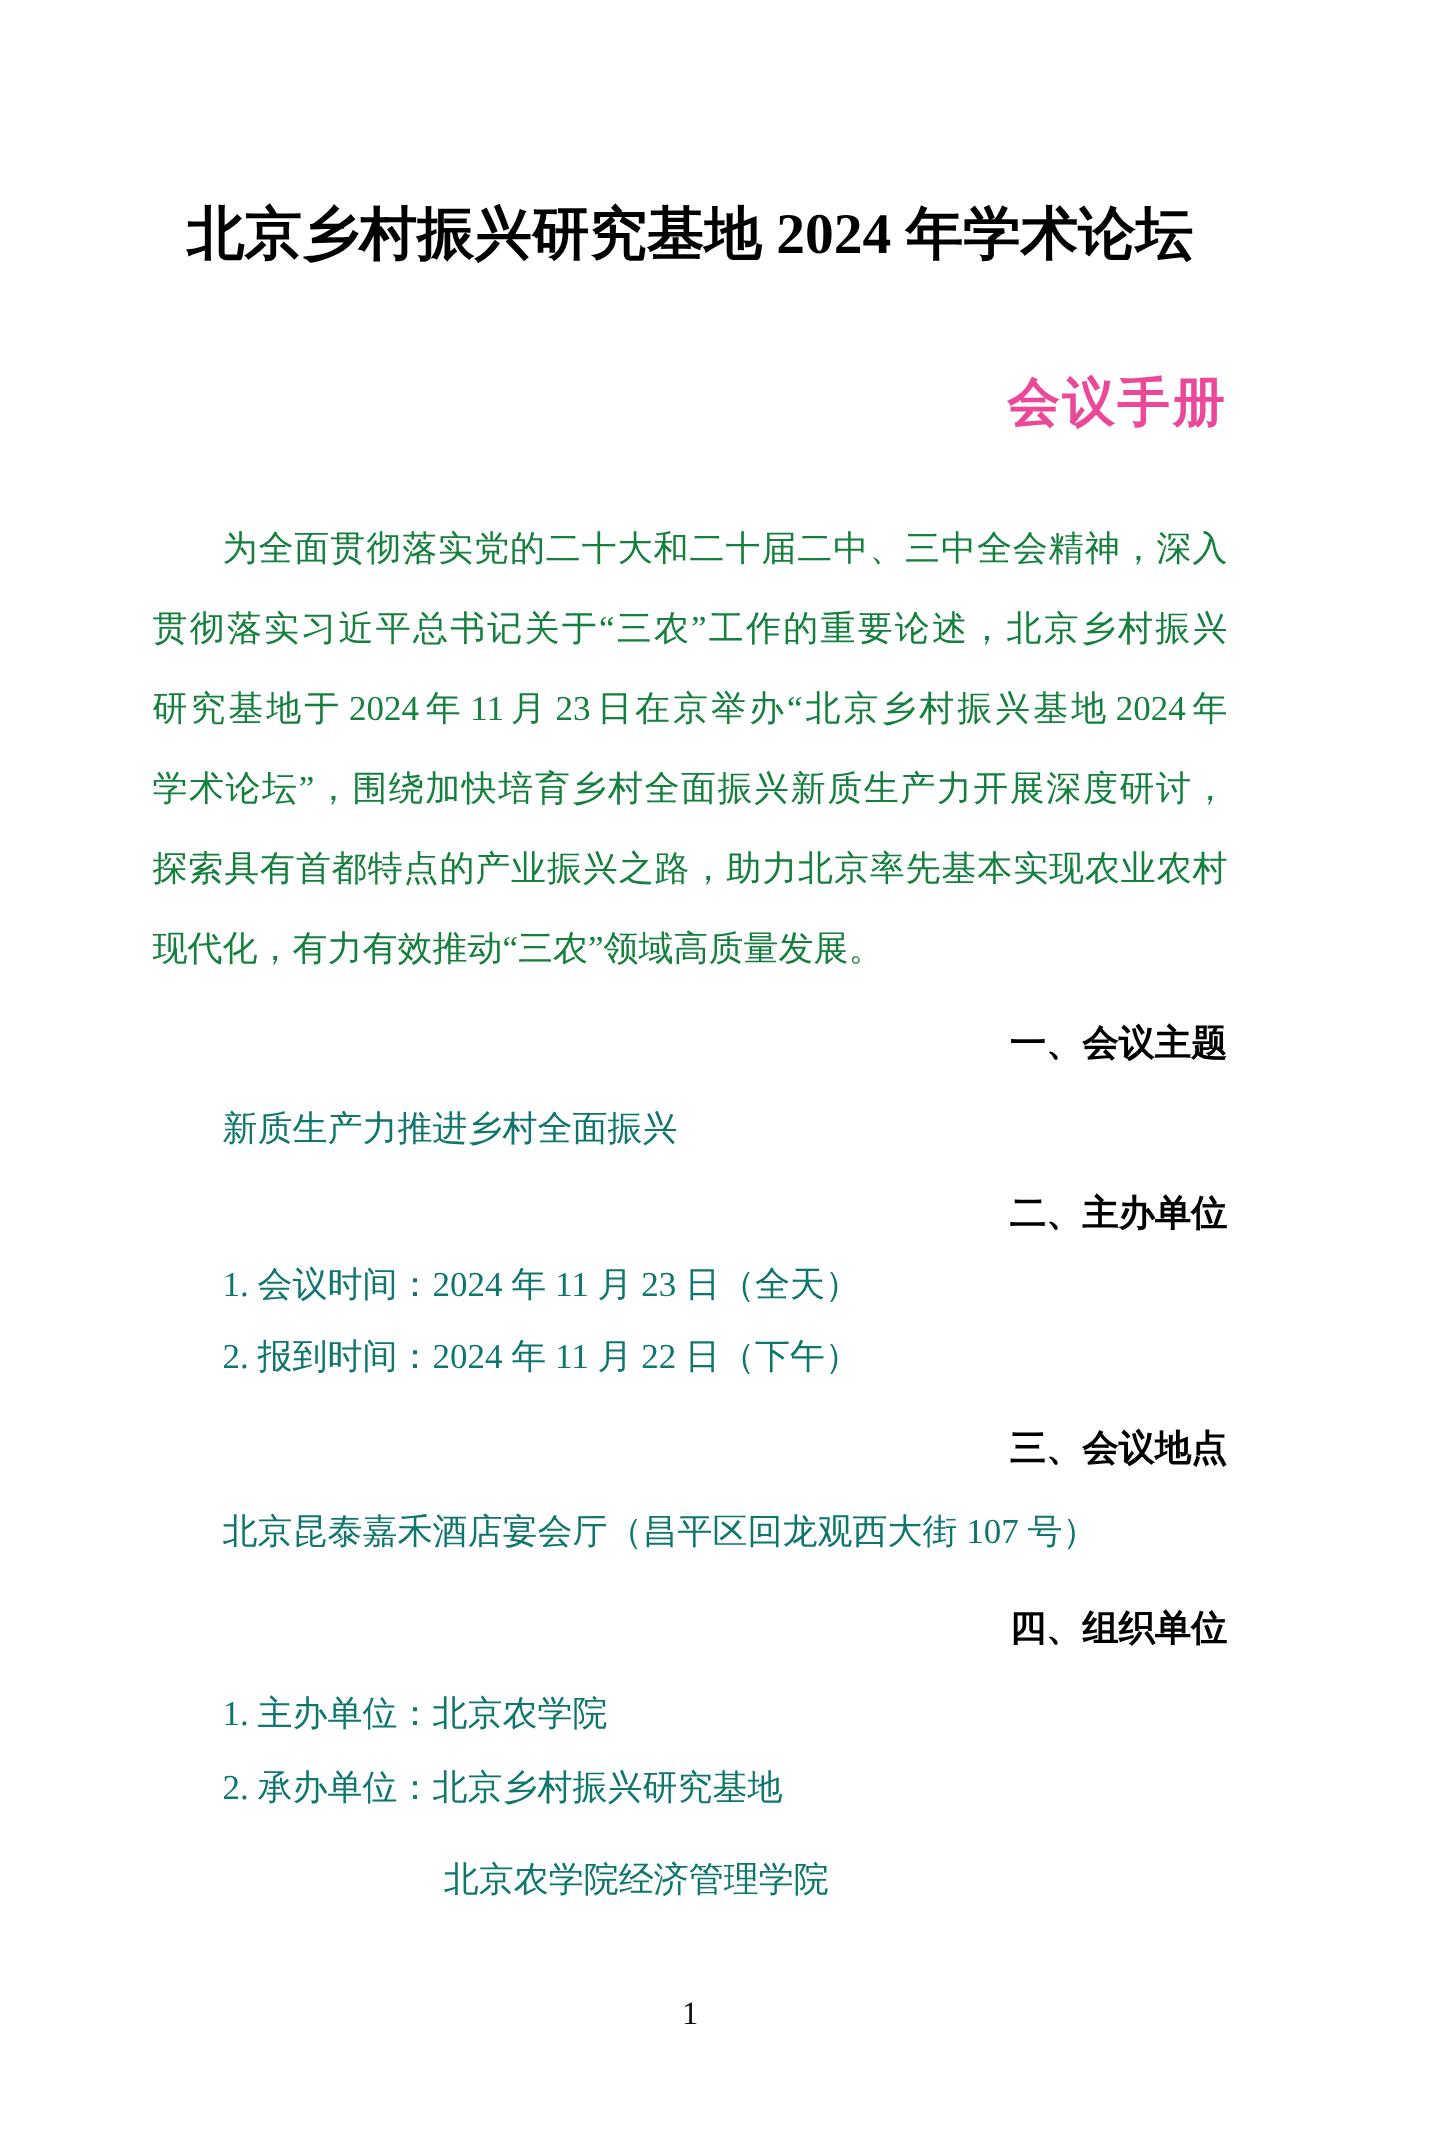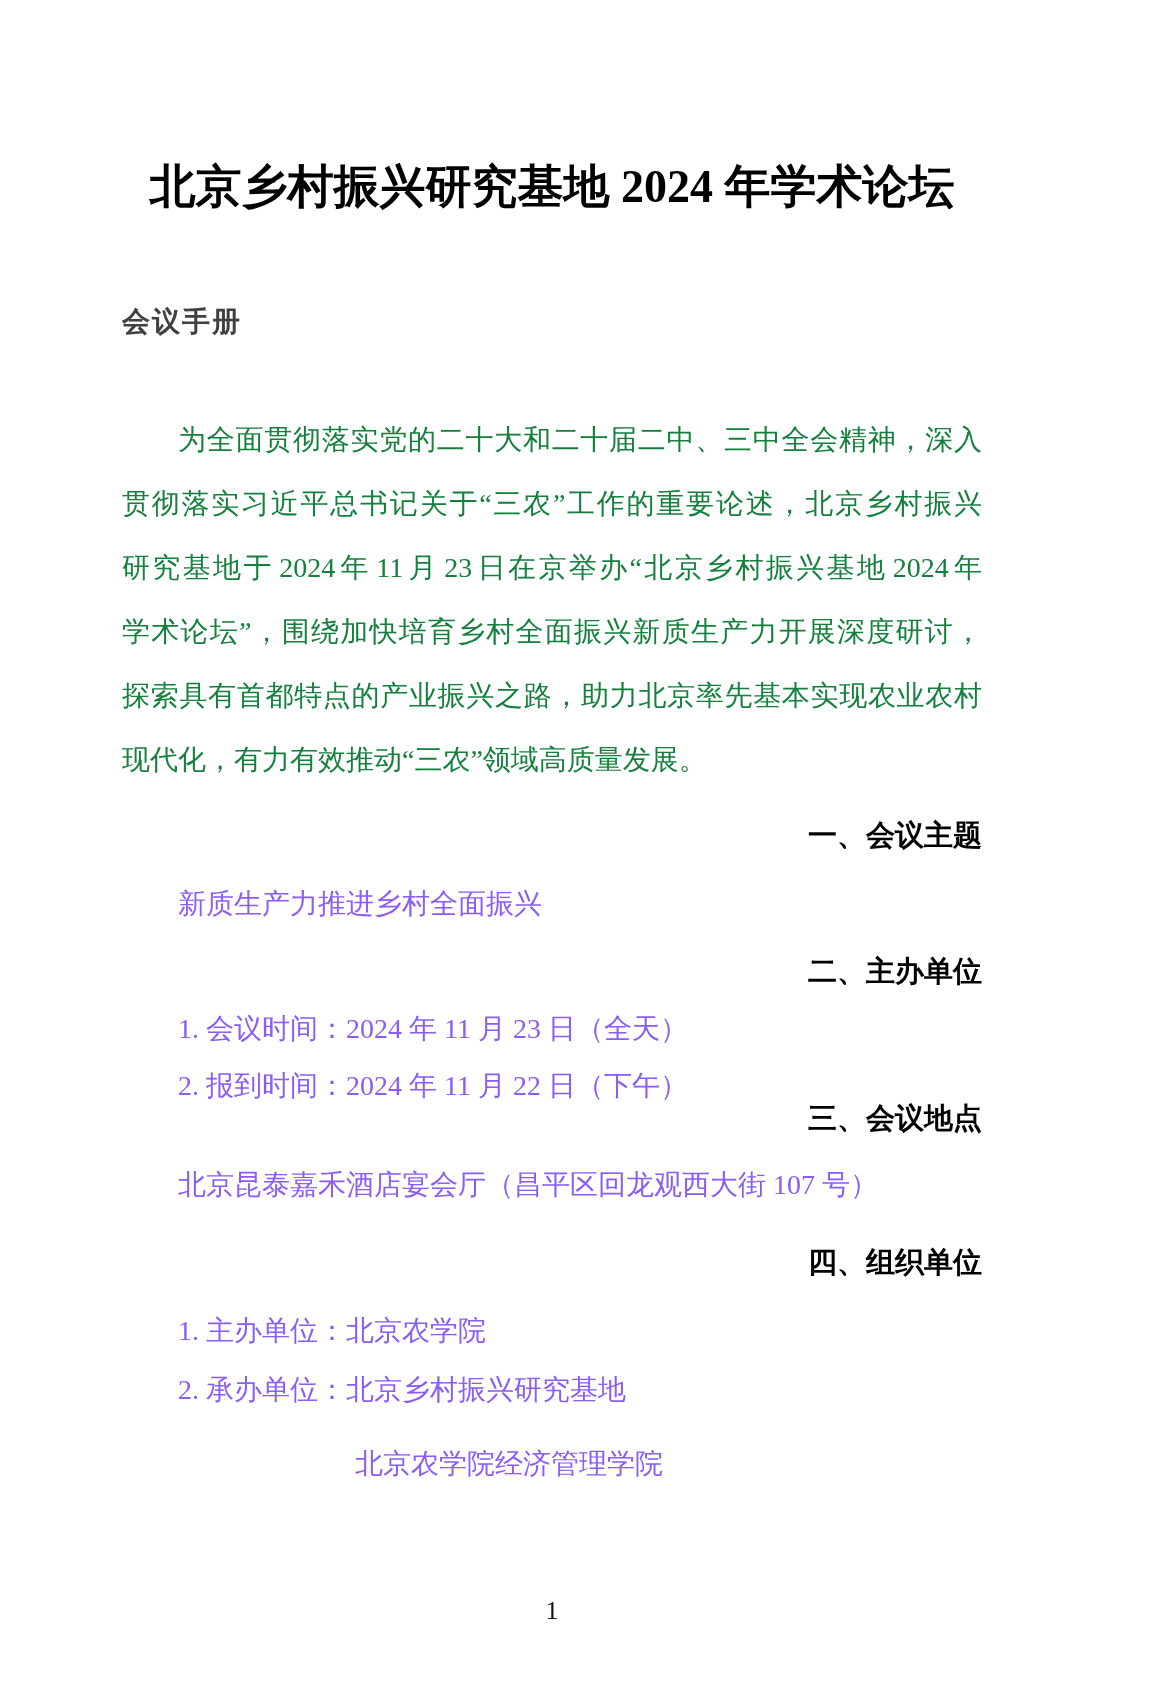--- a/index.html
+++ b/index.html
@@ -27,25 +27,25 @@
     font-size: 46px;
     line-height: 54px;
     text-align: center;
     color: #000000;
     white-space: nowrap;
   }
   .doc-subtitle {
     margin: 84px 0 0 0;
     font-family: "Liberation Sans", "DejaVu Sans", sans-serif;
     font-weight: 700;
-    font-size: 28px;
+    font-size: 42px;
     line-height: 48px;
     letter-spacing: 2px;
-    text-align: left;
-    color: #404040;
+    text-align: right;
+    color: #ec4899;
     white-space: nowrap;
   }
   .intro {
     margin-top: 62px;
   }
   .para-line {
     font-size: 28px;
     line-height: 64px;
     height: 64px;
     overflow: hidden;
@@ -63,29 +63,29 @@
     font-size: 29px;
     line-height: 32px;
     color: #000000;
     white-space: nowrap;
     text-align: right;
   }
   .item {
     margin-left: 56px;
     font-size: 28px;
     line-height: 32px;
-    color: #8b5cf6;
+    color: #0f766e;
     white-space: nowrap;
   }
   #sec1-h { margin-top: 27px; }
   #sec1-i1 { margin-top: 37px; }
   #sec2-h { margin-top: 35px; }
   #sec2-i1 { margin-top: 26px; }
   #sec2-i2 { margin-top: 25px; }
-  #sec3-h { }
+  #sec3-h { margin-top: 41px; }
   #sec3-i1 { margin-top: 35px; }
   #sec4-h { margin-top: 45px; }
   #sec4-i1 { margin-top: 37px; }
   #sec4-i2 { margin-top: 27px; }
   #sec4-i3 { margin-top: 42px; margin-left: 233px; }
   .page-number {
     position: absolute;
     left: 122px;
     width: 860px;
     top: 1598px;

